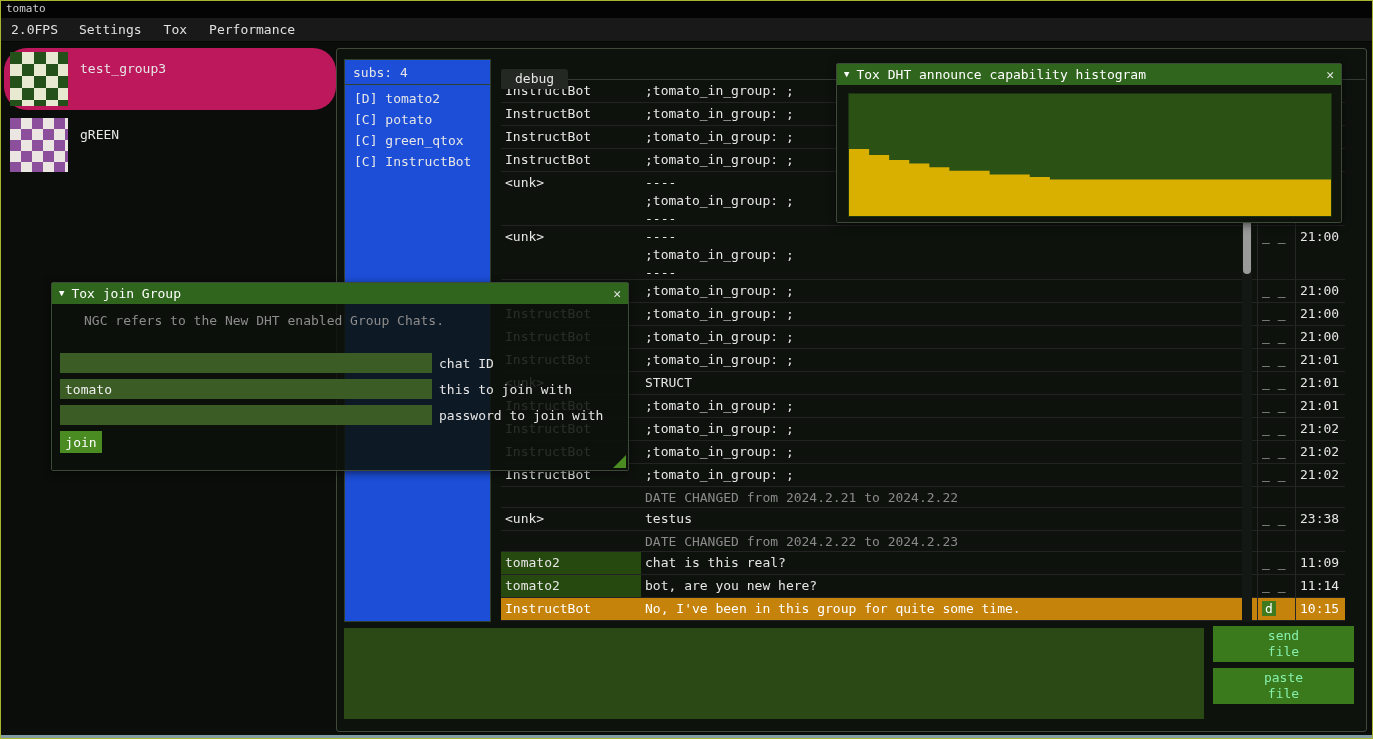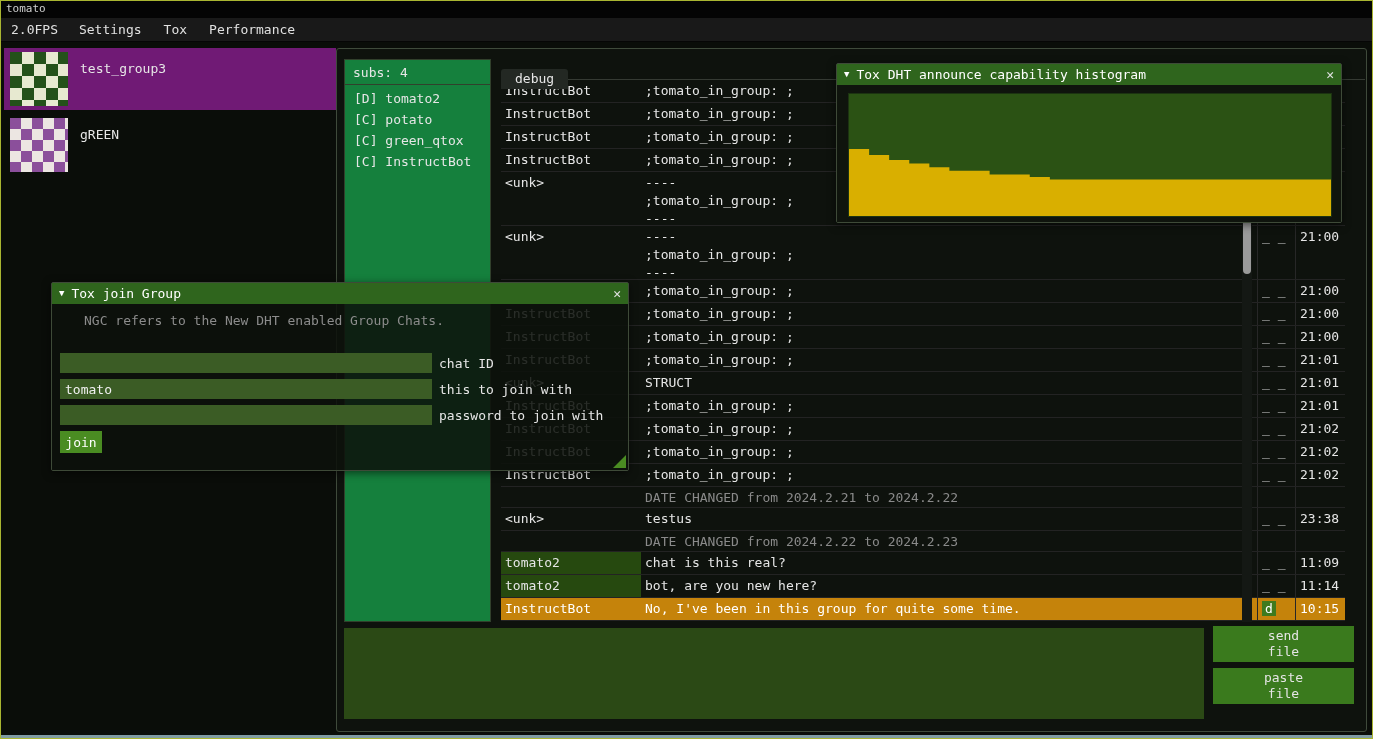--- a/index.html
+++ b/index.html
@@ -13,33 +13,33 @@
   .titlebar { position:absolute; left:0; top:0; width:100%; height:17px; background:#040404;
               font-size:11px; color:#cfcfcf; line-height:16px; padding-left:5px; }
   .menubar { position:absolute; left:0; top:17px; width:100%; height:24px; background:#191919;
              display:flex; align-items:center; border-bottom:1px solid #060606; }
   .fps { padding:0 10px; color:#e0e0e0; }
   .menu-item { padding:0 11px; color:#e0e0e0; cursor:default; }
 
   
   .groups { position:absolute; left:3px; top:47px; width:332px; }
   .group-item { display:flex; align-items:flex-start; padding:4px 6px; margin-bottom:4px; min-height:62px; }
-  .group-item.v-selected { background:#701a75; }
+  .group-item.v-selected { background:#be185d;border-radius:23px; }
   .avatar { width:58px; height:54px; flex:none; }
   .av-cream  { background:repeating-conic-gradient(#e7e9d0 0% 25%, #24511a 0% 50%); background-size:24px 24px; }
   .av-purple { background:repeating-conic-gradient(#ece6e2 0% 25%, #8b4f9b 0% 50%); background-size:22px 22px; }
   .group-label { margin-left:12px; margin-top:9px; }
 
   
   .main-window { position:absolute; left:335px; top:47px; width:1031px; height:684px;
                  background:#0e120d; border:1px solid #3f4a3b; border-radius:3px; }
 
   
   .subs { position:absolute; left:343px; top:58px; width:147px; height:563px;
-          border:1px solid #31402c; background:#15803d; }
+          border:1px solid #31402c; background:#1d4ed8; }
   .subs-header { padding:5px 8px 4px 8px; border-bottom:1px solid #31402c; }
   .sub-item { padding:2px 0 2px 9px; line-height:17px; }
 
   
   .tabbar { position:absolute; left:500px; top:58px; width:864px; height:21px;
             border-bottom:1px solid #353a33; background:#0e120d; z-index:4; }
   .tab { display:inline-block; background:#232823; padding:0 14px; height:20px; line-height:20px;
          border-radius:3px 3px 0 0;margin-top:10px; }
 
   
@@ -58,21 +58,21 @@
   .v-highlight .cell-flags span { background:#3f7a1e; padding:0 3px; }
   .scroll-track { position:absolute; left:1241px; top:79px; width:10px; height:542px; background:#141814; z-index:5; }
   .scroll-grab { position:absolute; left:1242px; top:170px; width:8px; height:103px; background:#9a9a9a;
                  border-radius:4px; z-index:6; }
 
   
   .composer-input { position:absolute; left:343px; top:627px; width:860px; height:91px;
                     background:#2b4915; border:none; outline:none; resize:none;
                     color:#e6e6e6; font-family:inherit; font-size:inherit; padding:4px 6px; }
   .file-btn { position:absolute; left:1212px; width:141px; height:36px; background:#3a7a1d; border:none;
-              color:#e5e5e5; font-family:inherit; font-size:13px; line-height:16px;
+              color:#86efac; font-family:inherit; font-size:13px; line-height:16px;
               white-space:pre-line; text-align:center; display:flex; align-items:center; justify-content:center; }
   .btn-send { top:625px; }
   .btn-paste { top:667px; }
 
   
   .dialog { position:absolute; border:1px solid #3e4a38; border-radius:2px; box-shadow:0 2px 8px rgba(0,0,0,.55); }
   .dialog-title { height:21px; background:#2f651d; color:#ffffff; display:flex; align-items:center;
                   gap:7px; padding:0 7px; }
   .collapse-arrow { font-size:9px; line-height:1; }
   .close-btn { margin-left:auto; color:#e2e2e2; font-size:13px; cursor:default; }

